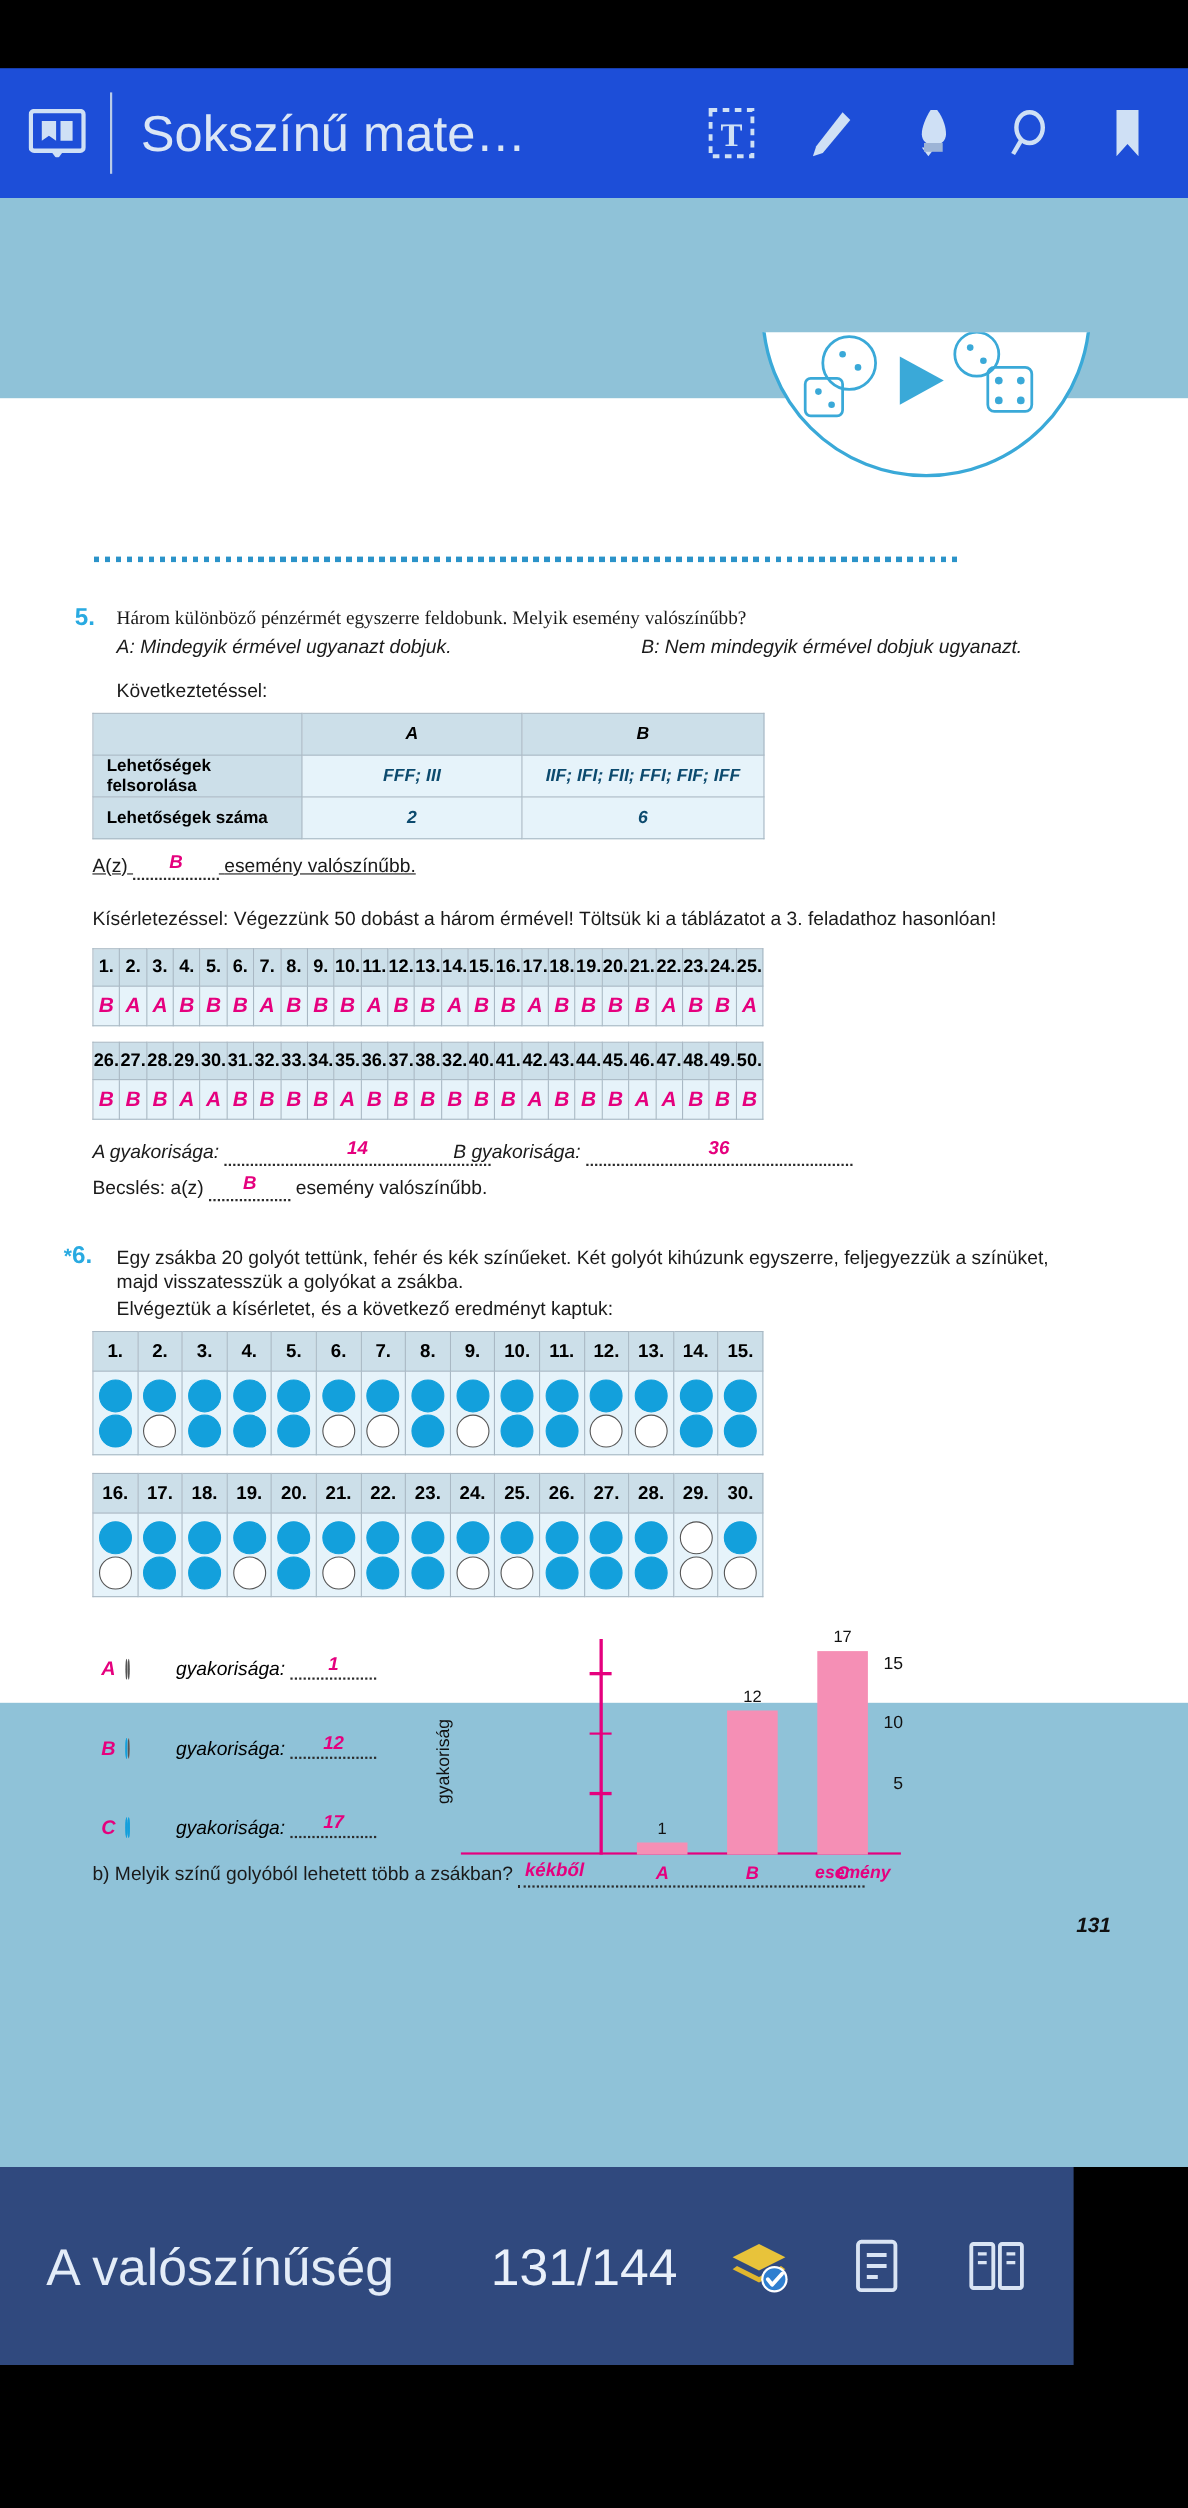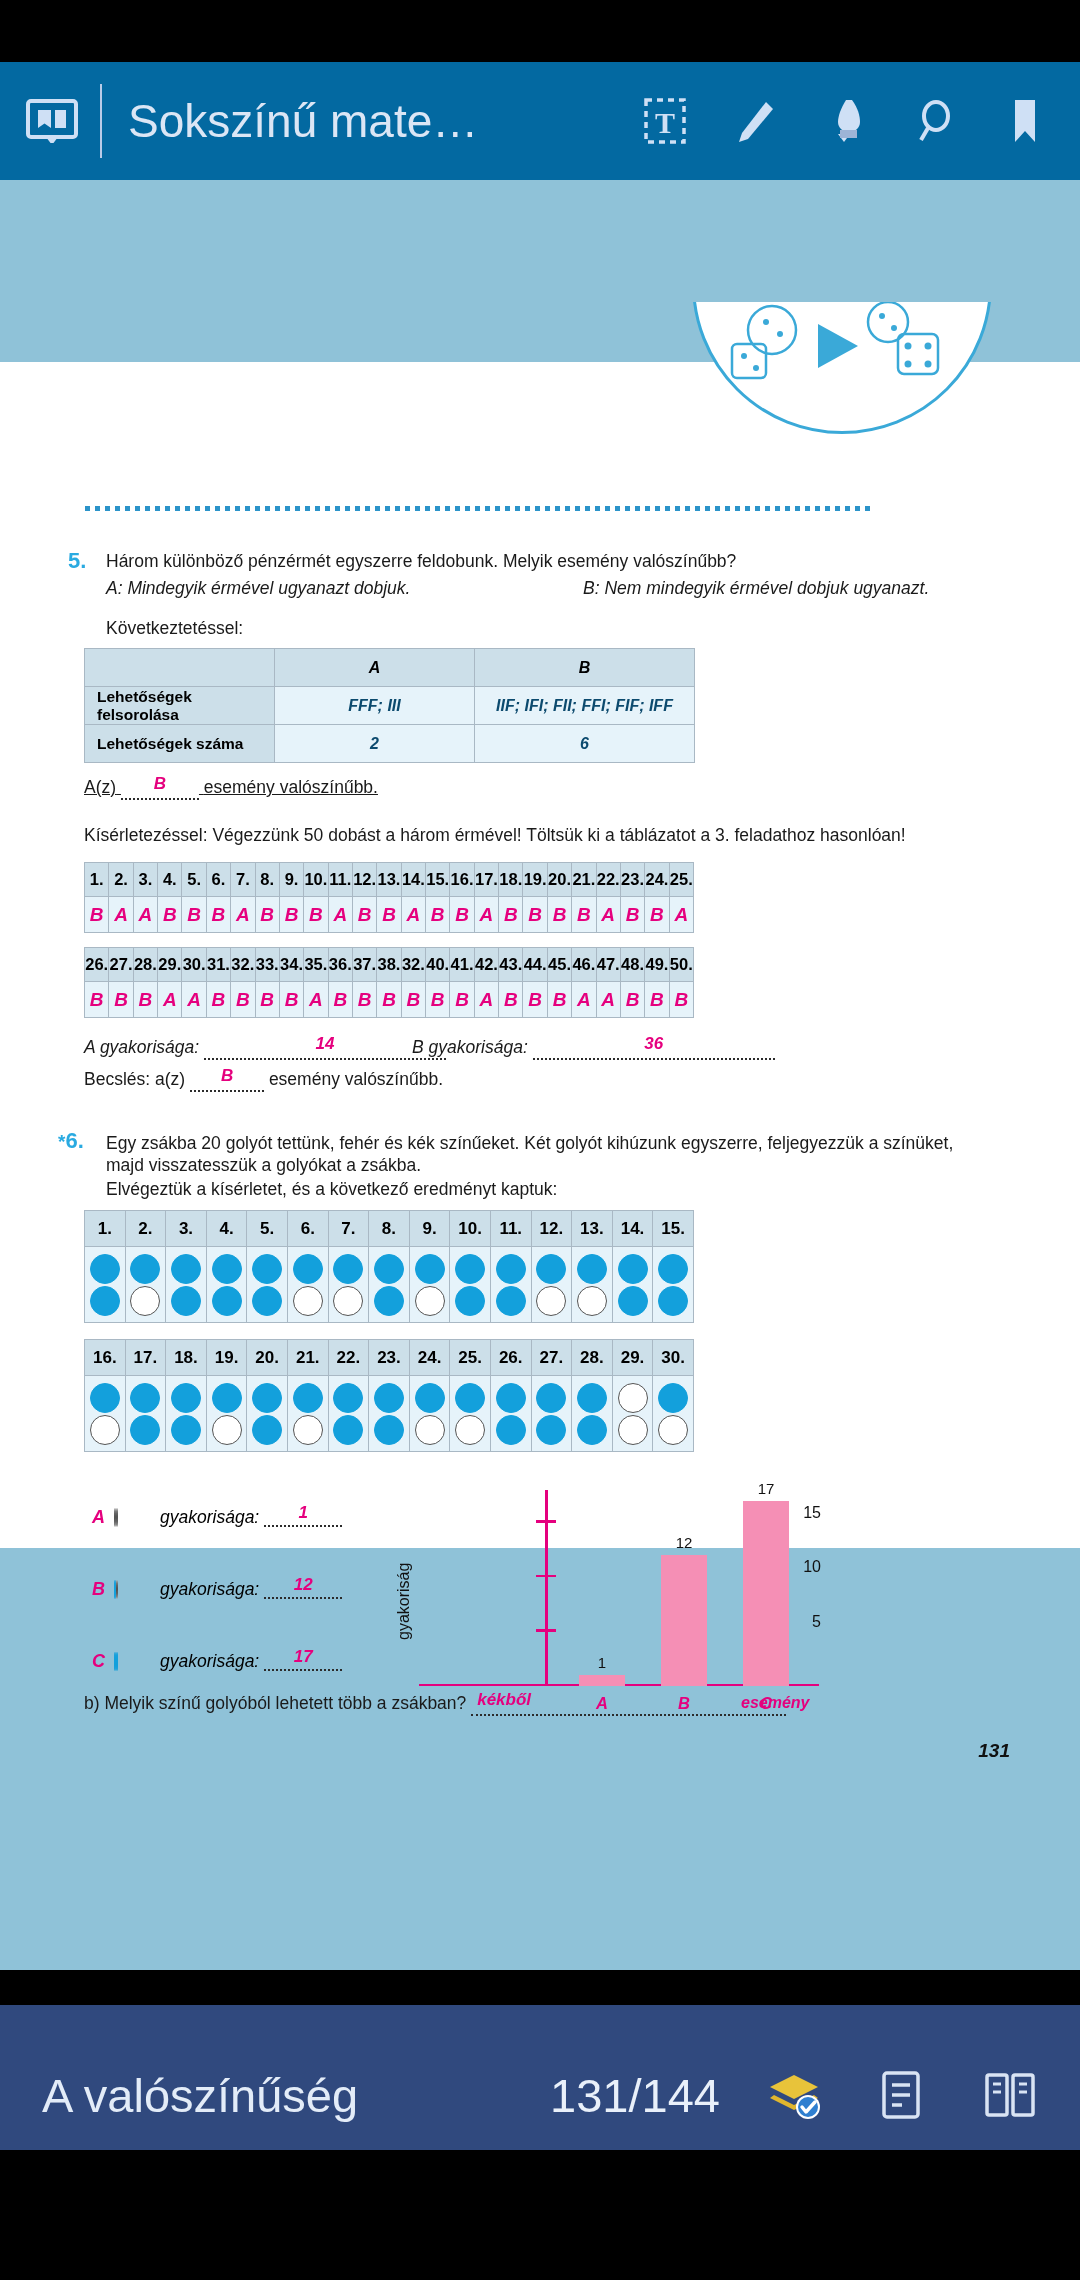--- a/index.html
+++ b/index.html
@@ -11,21 +11,21 @@
     overflow: hidden;
   }
   .screen { position: absolute; inset: 0; }
 
   
   .statusbar { position: absolute; left:0; top:0; width:1080px; height:62px; background:#000; }
 
   
   .appbar {
     position:absolute; left:0; top:62px; width:1080px; height:118px;
-    background:#0369a1; display:flex; align-items:center; padding:0 26px;
+    background:#1d4ed8; display:flex; align-items:center; padding:0 26px;
   }
   .appbar-book { width:52px; height:44px; flex:0 0 auto; margin-right:22px; }
   .appbar-sep { width:2px; height:74px; background:#b9cbe8; margin-right:26px; flex:0 0 auto;}
   .appbar-title {
     color:#dbe6f5; font-size:46px; font-weight:400; white-space:nowrap;
     letter-spacing:0px; flex:0 0 auto;
   }
   .appbar-spacer { flex:1 1 auto; }
   .appbar-icons { display:flex; align-items:center; gap:44px; padding-right:6px;}
   .appbar-icons .ic { width:46px; height:50px; display:block; }
@@ -118,22 +118,22 @@
   .chart .xtitle { position:absolute; font-size:16px; font-style:italic; color:#e5007e; font-weight:bold;}
   .chart .ytitle {
     position:absolute; font-size:16px; color:#111;
     transform:rotate(-90deg); transform-origin:left top; white-space:nowrap;
   }
 
   .pageno { position:absolute; right:70px; font-style:italic; font-weight:bold; font-size:19px; color:#111;}
 
   
   .bottombar {
-    position:absolute; left:0; top:1970px; width:1080px; height:180px;
-    background:#30497e; display:flex; align-items:center; padding:0 42px;margin-top:35px;
+    position:absolute; left:0; top:1970px; width:976px; height:180px;
+    background:#30497e; display:flex; align-items:center; padding:0 42px;
   }
   .bb-title { color:#e3ecf8; font-size:47px; font-weight:400; white-space:nowrap;}
   .bb-spacer{ flex:1 1 auto;}
   .bb-page { color:#e9f0fa; font-size:47px; font-weight:400; margin-right:46px;}
   .bb-icons{ display:flex; align-items:center; gap:52px;}
   .bb-icons .ic { width:56px; height:56px; display:block;}
   .navfill { position:absolute; left:0; top:2150px; width:1080px; height:130px; background:#000;}
 </style>
 </head>
 <body>
@@ -218,21 +218,21 @@
               <circle cx="202" cy="194" r="3"></circle>
           </g>
         </svg>
       </div>
 
       <div class="dotline"></div>
 
       <div class="exnum" style="left:68px; top:186px;">
         <span>5.</span>
       </div>
-      <div class="ex" style="left:106px; top:188px; width:800px;">Három különböző pénzérmét egyszerre feldobunk. Melyik esemény valószínűbb?</div>
+      <div class="ex" style="left:106px; top:188px; width:800px;font-family:Liberation Serif, serif;">Három különböző pénzérmét egyszerre feldobunk. Melyik esemény valószínűbb?</div>
       <div class="ex ital" style="left:106px; top:215px;">A: Mindegyik érmével ugyanazt dobjuk.</div>
       <div class="ex ital" style="left:583px; top:215px;">B: Nem mindegyik érmével dobjuk ugyanazt.</div>
       <div class="ex" style="left:106px; top:255px;">Következtetéssel:</div>
 
       <div style="position:absolute; left:84px; top:286px;">
         <table class="tbl5">
           <colgroup>
               <col style="width:190px">
               <col style="width:200px">
               <col style="width:220px">

